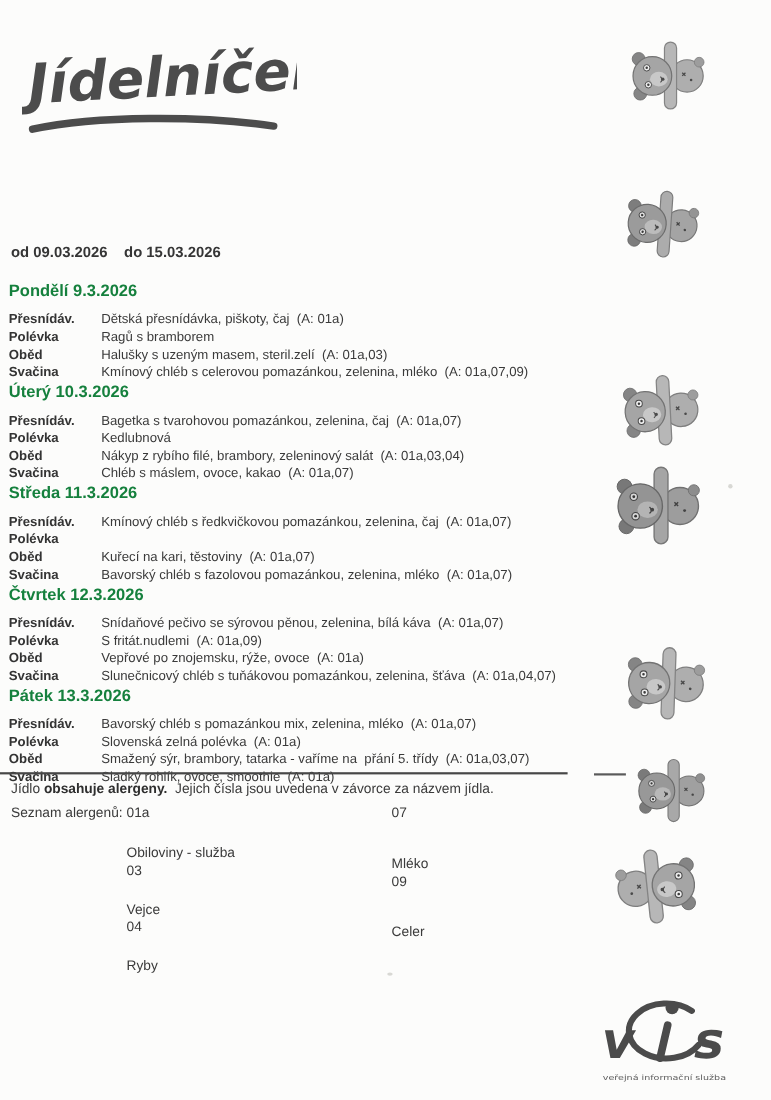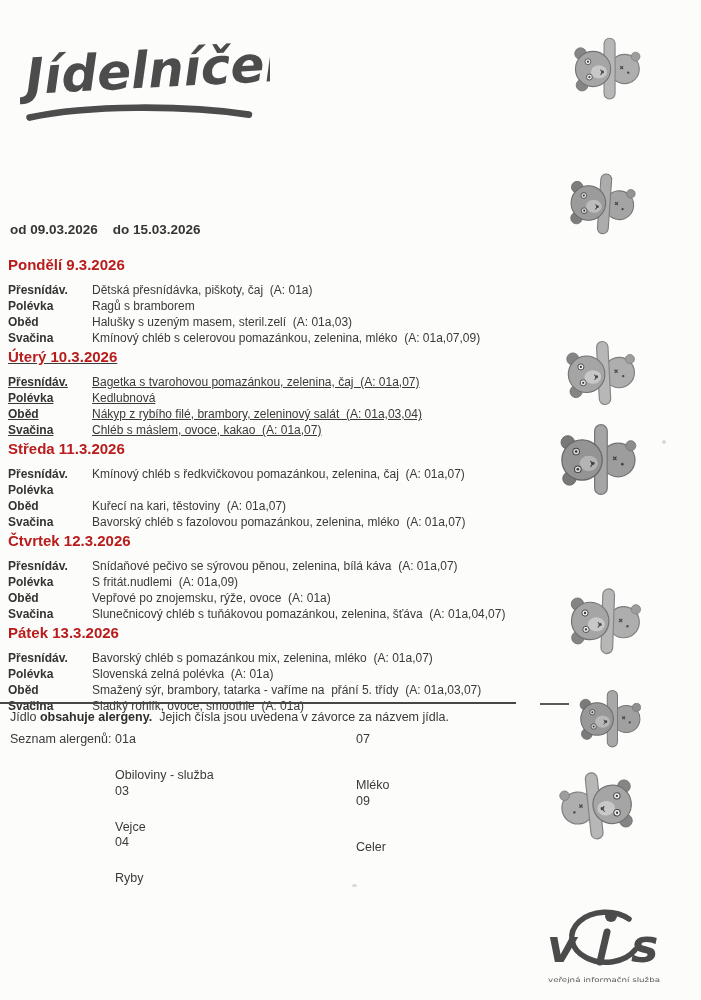--- a/index.html
+++ b/index.html
@@ -29,32 +29,32 @@
   
   .date-range {
     position: absolute; left: 10px; top: 222px;
     font-size: 13.5px; font-weight: bold; color: #353535;
     white-space: pre-wrap;
   }
 
   
   .day { position: absolute; left: 8px; width: 545px; }
   .day-heading {
-    font-size: 15px; font-weight: bold; color: #b91c1c;
+    font-size: 15px; font-weight: bold; color: #15803d;
     margin: 0 0 7px 0; line-height: 20px;
   }
   .meal-row { line-height: 16px; font-size: 12px; display: flex; }
   .meal-label {
     font-weight: bold; color: #333;
     width: 84px; flex: 0 0 84px;
   }
   .meal-text { color: #3a3a3a; white-space: pre-wrap; }
 
   .day-0 { top: 255px; }
-  .day-1 { top: 347px; text-decoration: underline; }
+  .day-1 { top: 347px; }
   .day-2 { top: 439px; }
   .day-3 { top: 531px; }
   .day-4 { top: 623px; }
 
   
   .divider-main {
     position: absolute; left: 0; top: 702px;
     width: 516px; height: 2px; background: #474747;
   }
   .divider-stub {

